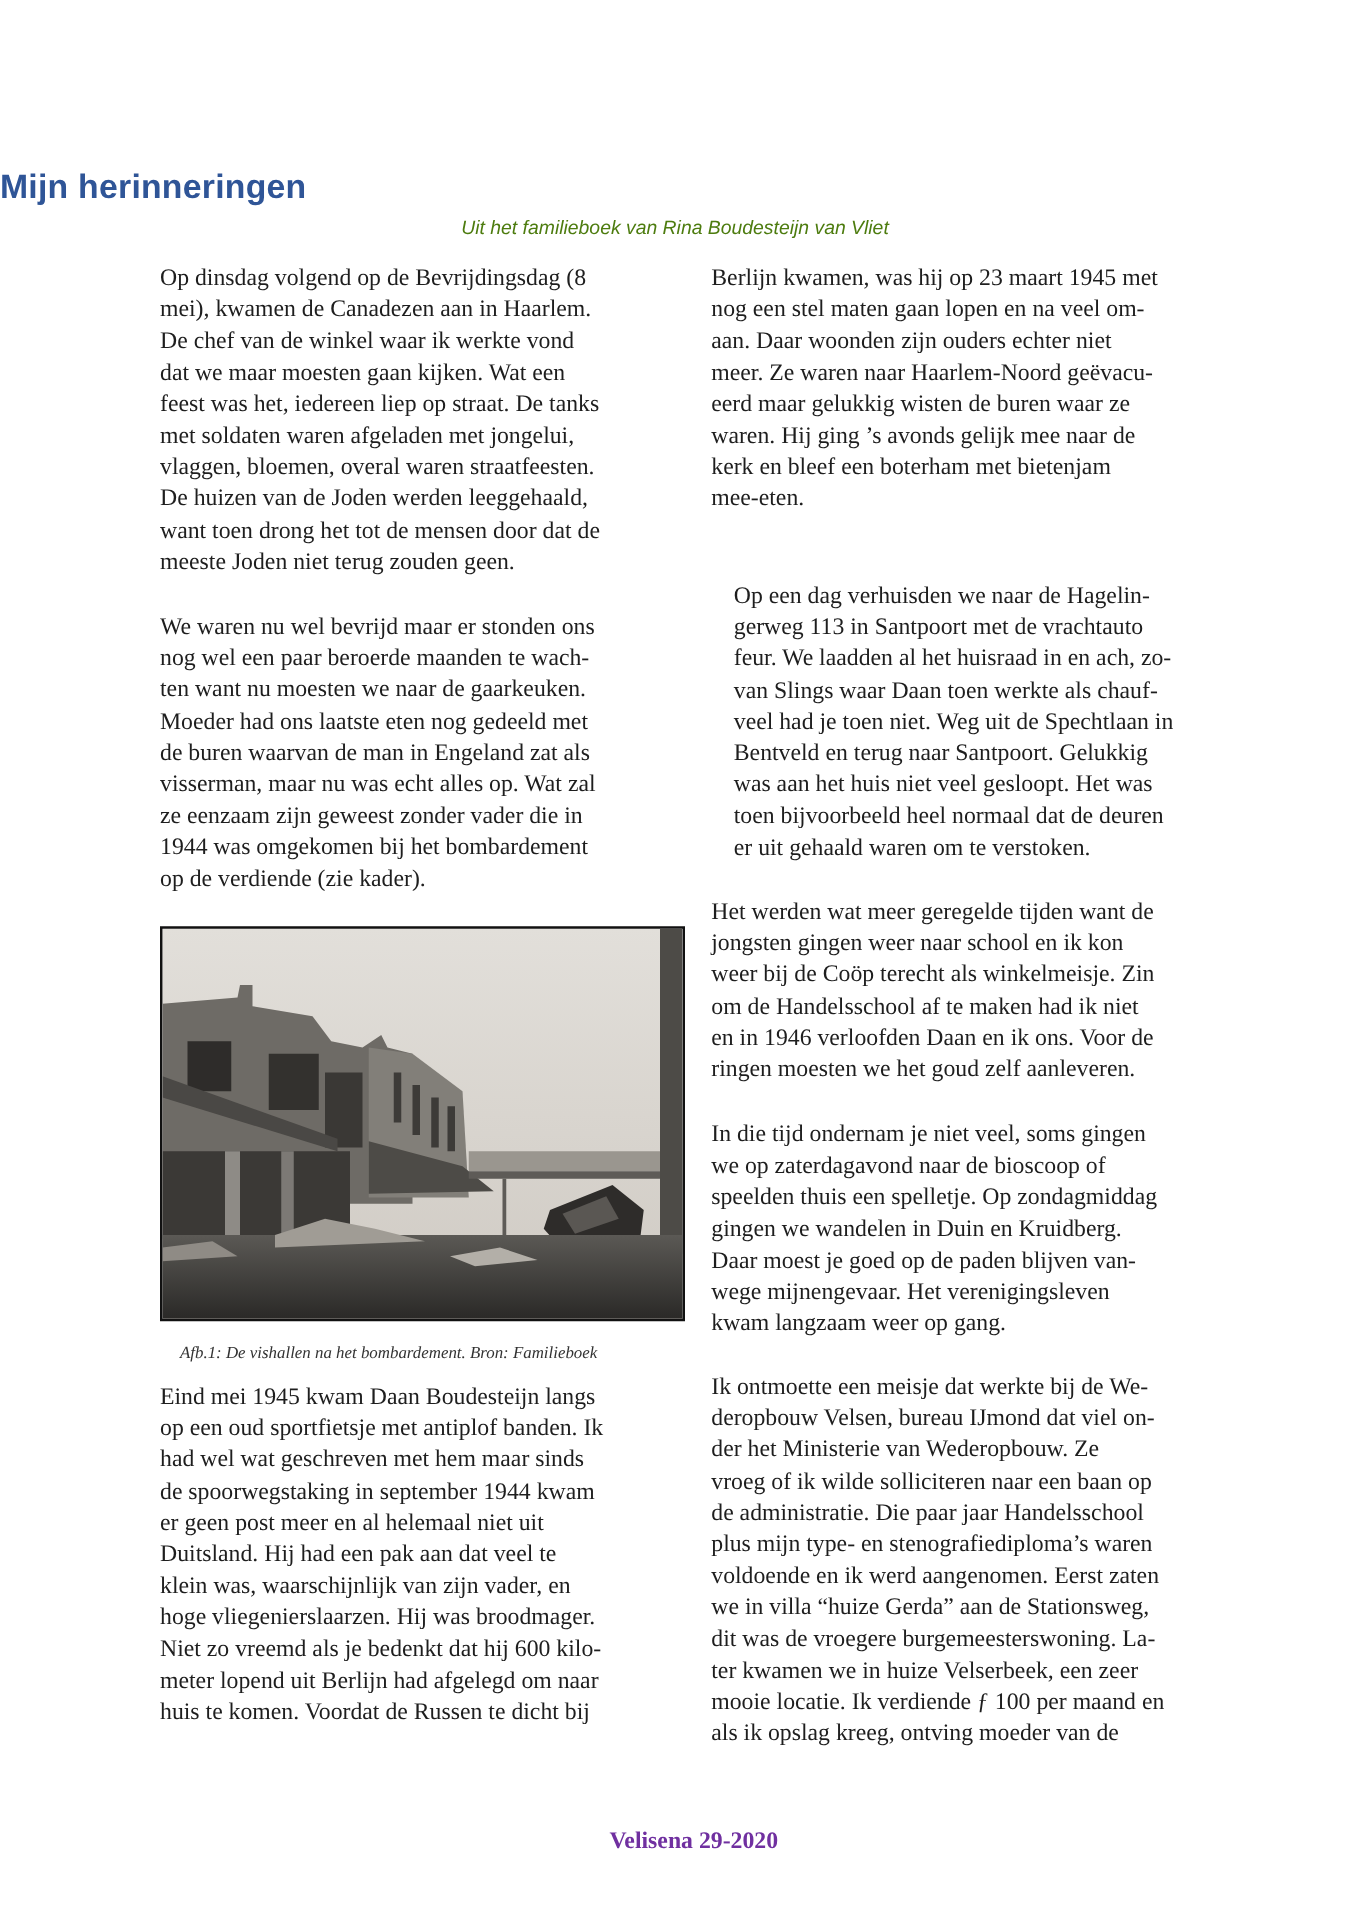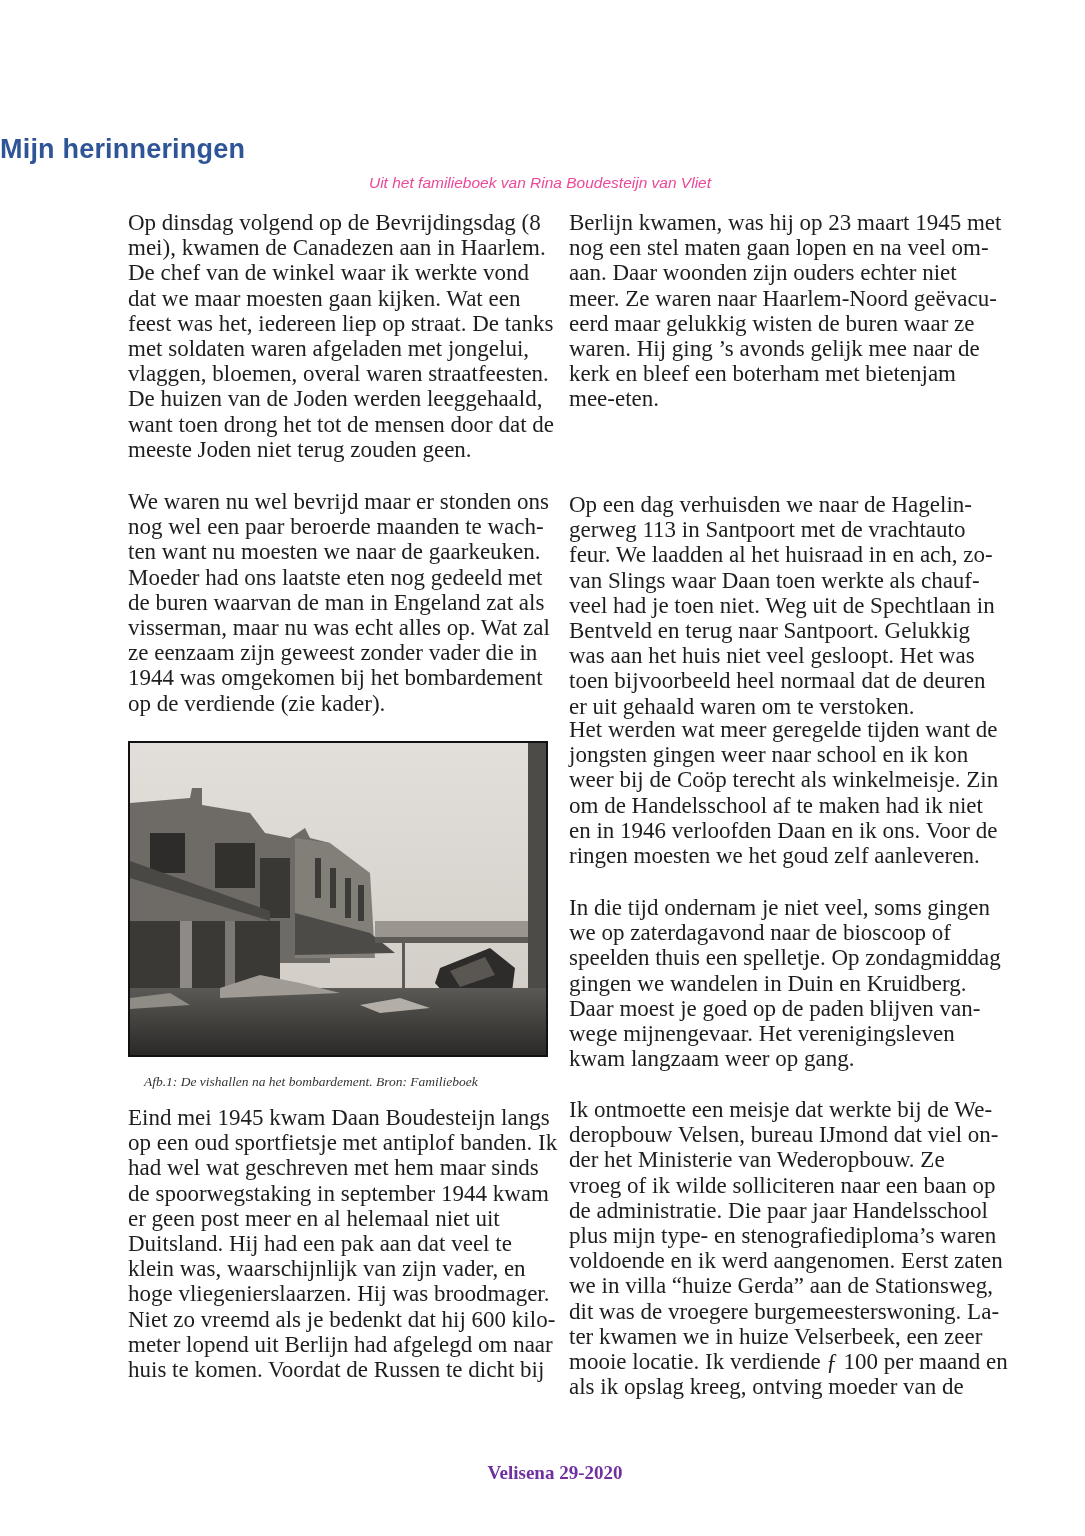--- a/index.html
+++ b/index.html
@@ -30,27 +30,27 @@
     }
     .subtitle {
       position: absolute;
       left: 0;
       width: 1080px;
       top: 174px;
       text-align: center;
       font-family: "Liberation Sans", "DejaVu Sans", sans-serif;
       font-style: italic;
       font-size: 15.5px;
-      color: #ec4899;
+      color: #4d7c0f;
       margin: 0;
     }
     .para {
       position: absolute;
       margin: 0;
-      font-size: 23px;
+      font-size: 19px;
       line-height: 25.2px;
       white-space: nowrap;
     }
     .para .ln { display: block; }
     .photo-frame {
       position: absolute;
       left: 128px;
       top: 741px;
       width: 416px;
       height: 312px;
@@ -180,21 +180,21 @@
     <span class="ln">Berlijn kwamen, was hij op 23 maart 1945 met</span>
     <span class="ln">nog een stel maten gaan lopen en na veel om-</span>
     <span class="ln">aan. Daar woonden zijn ouders echter niet</span>
     <span class="ln">meer. Ze waren naar Haarlem-Noord geëvacu-</span>
     <span class="ln">eerd maar gelukkig wisten de buren waar ze</span>
     <span class="ln">waren. Hij ging ’s avonds gelijk mee naar de</span>
     <span class="ln">kerk en bleef een boterham met bietenjam</span>
     <span class="ln">mee-eten.</span>
   </p>
 
-  <p class="para" style="left:569px; top:464px;margin-top:28px;">
+  <p class="para" style="left:587px; top:464px;">
     <span class="ln">Op een dag verhuisden  we naar de Hagelin-</span>
     <span class="ln">gerweg 113 in Santpoort met de vrachtauto</span>
     <span class="ln">feur. We laadden al het huisraad in en ach, zo-</span>
     <span class="ln">van Slings waar Daan toen werkte als chauf-</span>
     <span class="ln">veel had je toen niet. Weg uit de Spechtlaan in</span>
     <span class="ln">Bentveld en terug naar Santpoort. Gelukkig</span>
     <span class="ln">was aan het huis niet veel gesloopt. Het was</span>
     <span class="ln">toen bijvoorbeeld heel normaal dat de deuren</span>
     <span class="ln">er uit gehaald waren om te verstoken.</span>
   </p>

